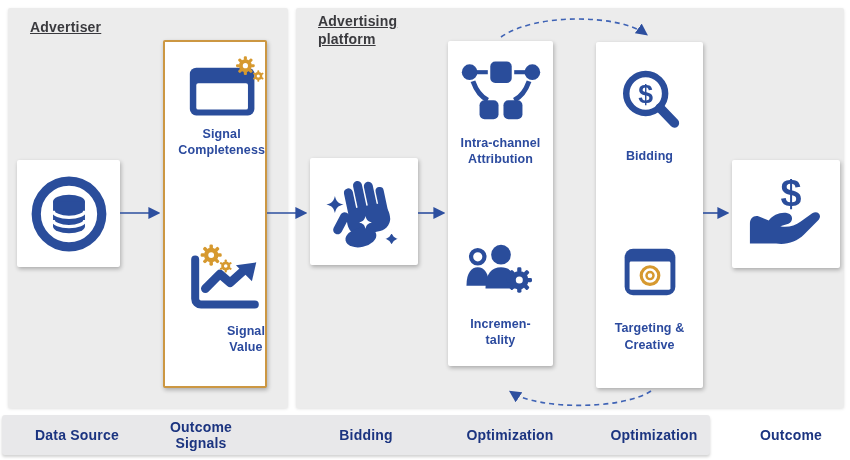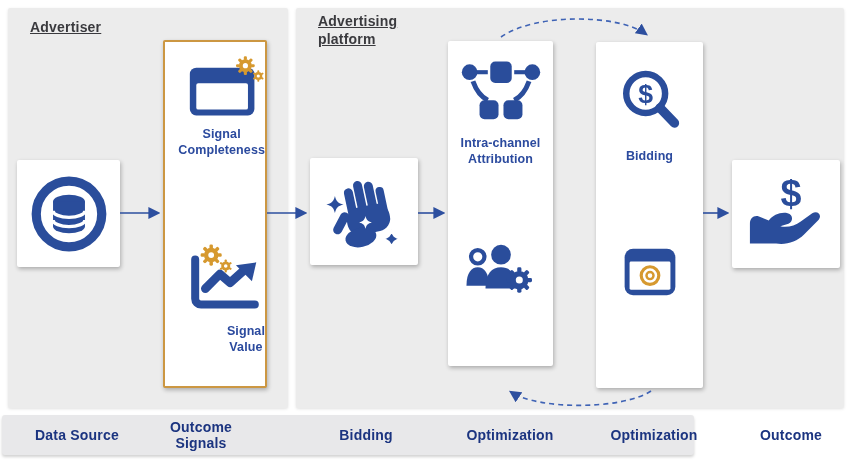--- a/index.html
+++ b/index.html
@@ -10,21 +10,21 @@
   .panel-label{position:absolute;font-size:14px;font-weight:700;color:#3a3a3e;
                letter-spacing:.2px;white-space:pre-line;line-height:1.3;z-index:3;text-decoration:underline;}
   .node{position:absolute;background:#fff;border-radius:2px;z-index:2;
         box-shadow:1px 2px 4px rgba(0,0,0,.28);
         display:flex;flex-direction:column;align-items:center;}
   .node.center{justify-content:center;}
   .node-label{font-size:12.5px;font-weight:700;color:#2b4a9e;text-align:center;
               white-space:pre-line;line-height:1.3;letter-spacing:.1px;}
   .node-label.med{font-weight:600;}
   .bottom-bar{position:absolute;left:2px;top:415px;width:692px;height:40px;
-              background:#e8e8ea;border-radius:3px;box-shadow:0 2px 3px rgba(0,0,0,.18);z-index:1;}
+              background:#e8e8ea;border-radius:3px;box-shadow:0 2px 3px rgba(0,0,0,.18);z-index:1;padding-left:16px;}
   .bar-label{position:absolute;top:50%;transform:translate(-50%,-50%);
              font-size:14px;font-weight:700;color:#1b3480;text-align:center;
              white-space:pre-line;line-height:1.15;letter-spacing:.2px;}
   .overlay{position:absolute;left:0;top:0;z-index:5;pointer-events:none;}
   svg{display:block;}
 </style>
 </head>
 <body>
 
 <div class="canvas">
@@ -148,35 +148,39 @@
         <rect x="-3" y="-18" width="6" height="7" rx="2" transform="rotate(90)"></rect>
         <rect x="-3" y="-18" width="6" height="7" rx="2" transform="rotate(135)"></rect>
         <rect x="-3" y="-18" width="6" height="7" rx="2" transform="rotate(180)"></rect>
         <rect x="-3" y="-18" width="6" height="7" rx="2" transform="rotate(225)"></rect>
         <rect x="-3" y="-18" width="6" height="7" rx="2" transform="rotate(270)"></rect>
         <rect x="-3" y="-18" width="6" height="7" rx="2" transform="rotate(315)"></rect>
         <circle r="13"></circle>
           <circle r="5" fill="#fff"></circle>
       </g>
     </svg>
+    <div class="node-label med" style="margin-top:12px;">Incremen-
+tality</div>
   </div>
 
   <div class="node" style="left:596px;top:42px;width:107px;height:346px;">
     <svg width="74" height="72" viewBox="0 0 100 100" style="margin-top:22px;">
       <circle cx="44" cy="41" r="27" fill="none" stroke="#2a4d9b" stroke-width="9"></circle>
       <line x1="64" y1="61" x2="84" y2="82" stroke="#2a4d9b" stroke-width="13" stroke-linecap="round"></line>
       <text x="44" y="54" text-anchor="middle" font-size="37" font-weight="700" fill="#2a4d9b" font-family="Liberation Sans, sans-serif">$</text>
     </svg>
     <div class="node-label med" style="margin-top:12px;">Bidding</div>
     <svg width="72" height="62" viewBox="0 0 100 88" style="margin-top:82px;">
       <rect x="14" y="4" width="72" height="66" rx="12" fill="#2a4d9b"></rect>
       <rect x="21" y="22" width="58" height="40" rx="2" fill="#fff"></rect>
       <circle cx="50" cy="42" r="12.5" fill="none" stroke="#d6992f" stroke-width="4.5"></circle>
       <circle cx="50" cy="42" r="5" fill="none" stroke="#d6992f" stroke-width="3.5"></circle>
     </svg>
+    <div class="node-label med" style="margin-top:12px;">Targeting &amp;
+Creative</div>
   </div>
 
   <div class="node center" style="left:732px;top:160px;width:108px;height:108px;">
     <svg width="82" height="84" viewBox="0 0 100 100">
       <text x="56" y="40" text-anchor="middle" font-size="46" font-weight="700" fill="#2a4d9b" font-family="Liberation Sans, sans-serif">$</text>
       <path d="M6,86 L6,62 C6,55 11,51 17,53 L29,58 C34,51 44,47 52,49 C59,51 59,59 53,62 L43,65 C52,67 61,64 68,59 L82,49 C89,45 95,52 89,58 L72,75 C63,84 50,88 38,86 Z" fill="#2a4d9b"></path>
     </svg>
   </div>
 
   <div class="bottom-bar">

